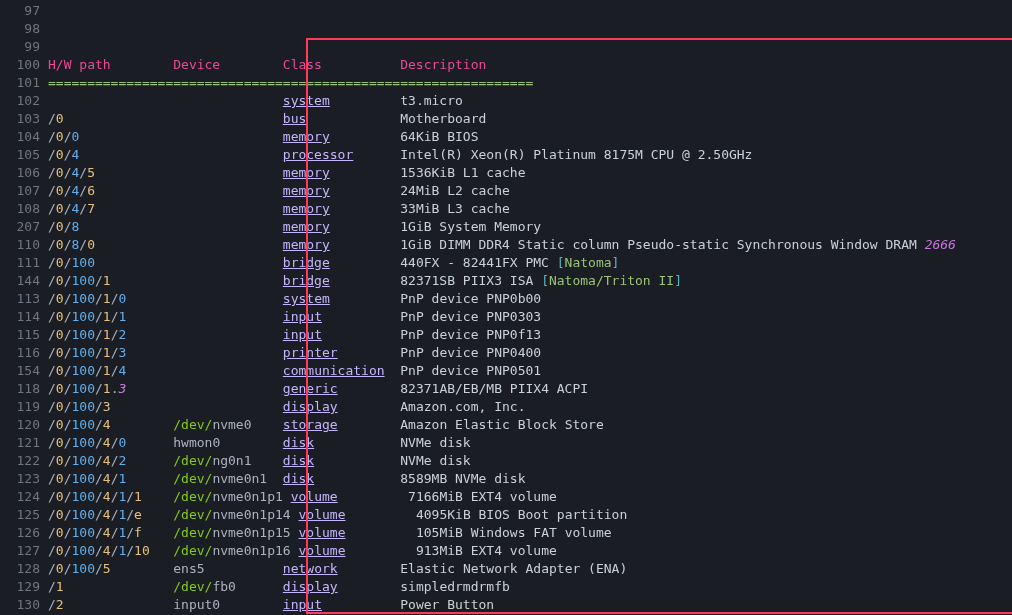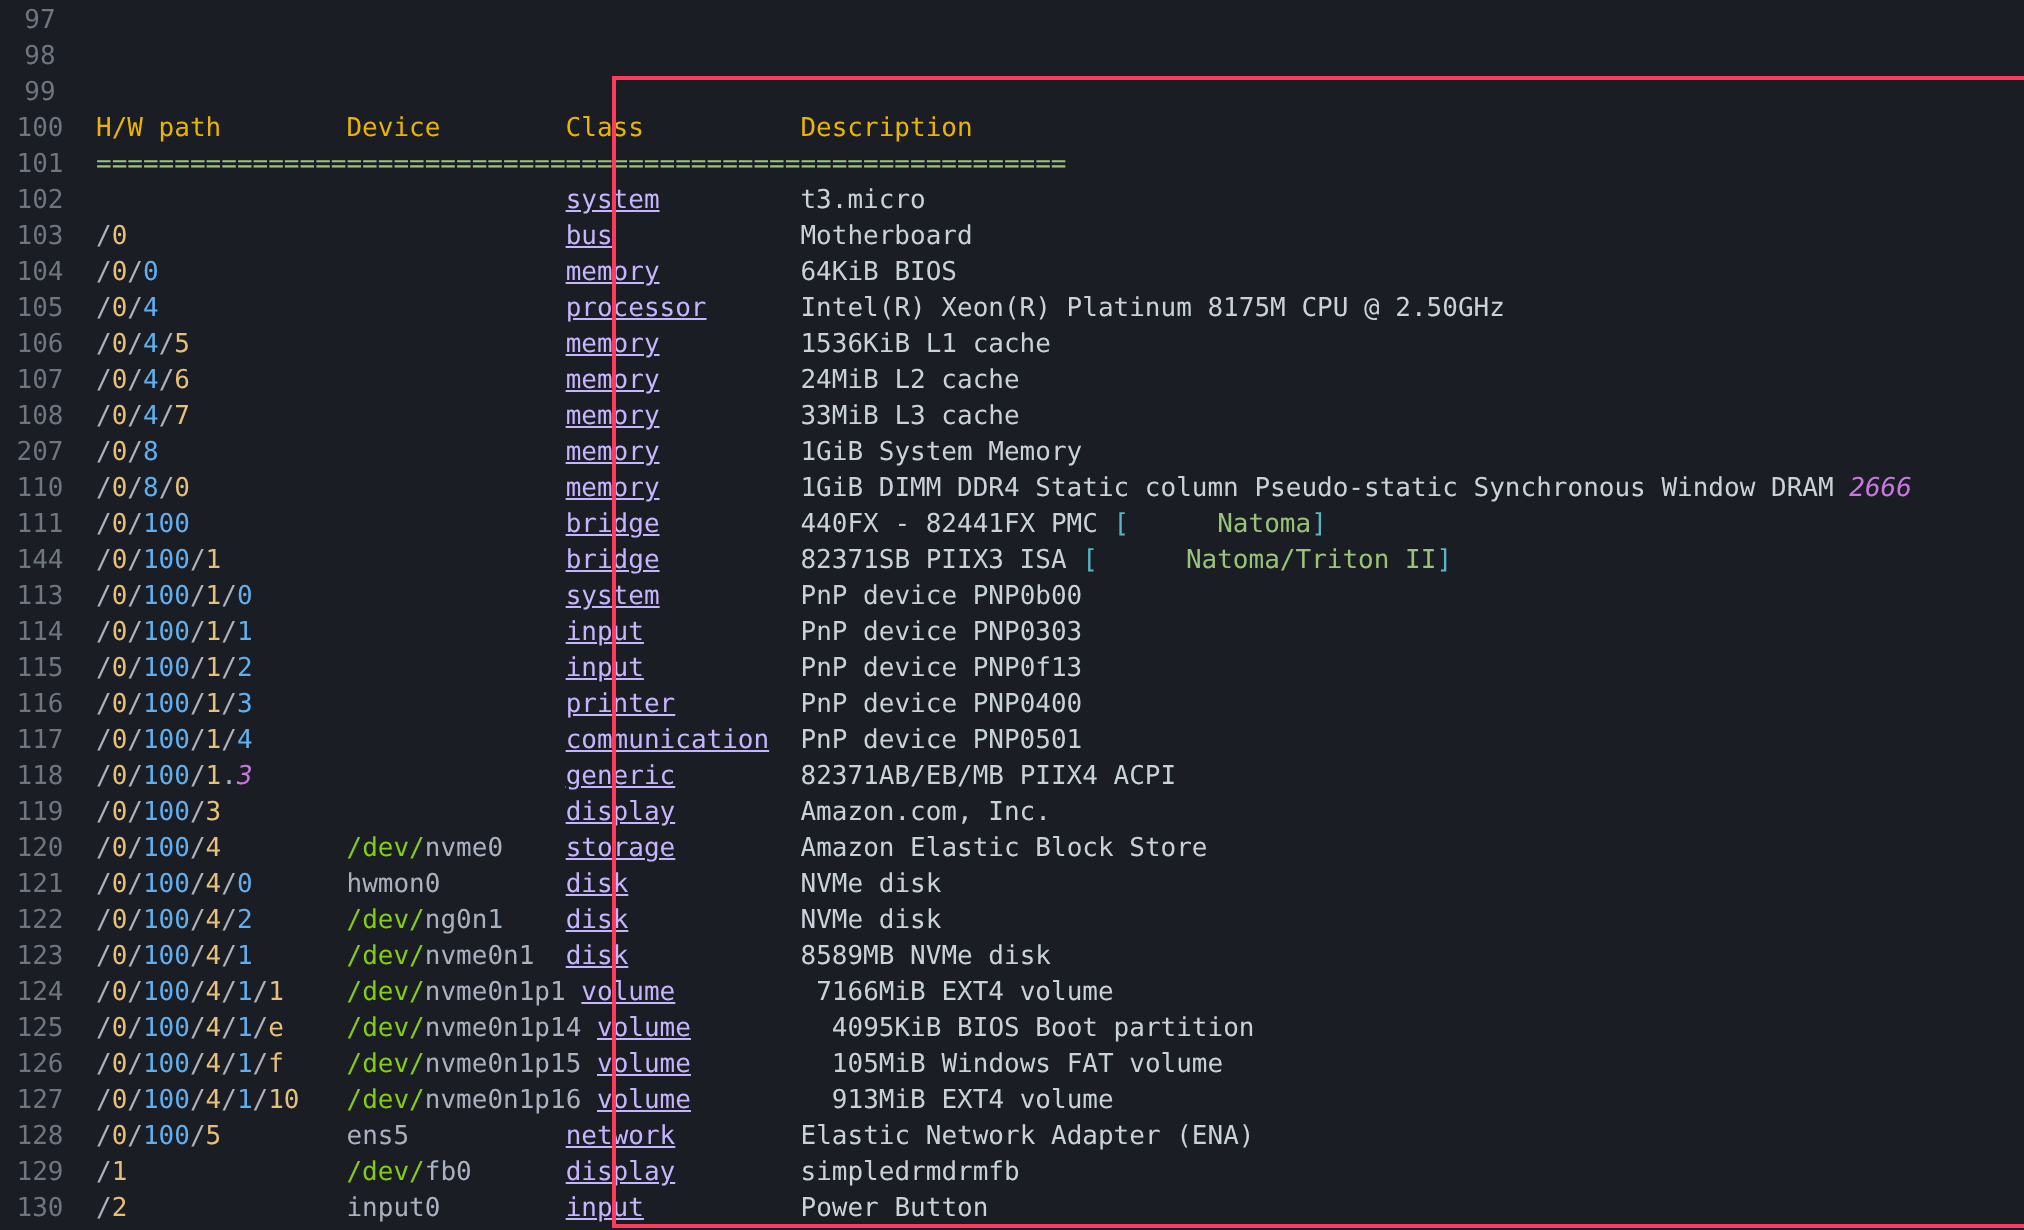--- a/index.html
+++ b/index.html
@@ -22,40 +22,39 @@
     width: 40px;
     text-align: right;
     color: #6e7681;
     padding-right: 8px;
     padding-top: 2px;
     user-select: none;
     flex-shrink: 0;
   }
   .gutter div {
     height: 18px;
-    text-align: center;
   }
   .code {
     padding-top: 2px;
     white-space: pre;
     position: relative;
   }
   .code .line {
     height: 18px;
   }
   .c-path1 { color: #e5c07b; }       
   .c-num   { color: #61afef; }       
   .c-dev   { color: #84cc16; }       
   .c-devn  { color: #abb2bf; }       
   .c-class { color: #c4b5fd; text-decoration: underline; }       
   .c-desc  { color: #c9d1d9; }
-  .c-head  { color: #eab308; }
+  .c-head  { color: #ec4899; }
   .c-rule  { color: #98c379; }       
   .c-brack { color: #56b6c2; }
-  .c-brackc{ color: #98c379; margin-left: 44px; }
+  .c-brackc{ color: #98c379; }
   .c-num2  { color: #c678dd; font-style: italic; }       
   .red-box {
     position: absolute;
     border: 2px solid #ff3b5b;
     left: 258px;
     top: 38px;
     width: 712px;
     height: 572px;
     pointer-events: none;
   }
@@ -78,21 +77,21 @@
       <div>107</div>
       <div>108</div>
       <div>207</div>
       <div>110</div>
       <div>111</div>
       <div>144</div>
       <div>113</div>
       <div>114</div>
       <div>115</div>
       <div>116</div>
-      <div>117</div>
+      <div>154</div>
       <div>118</div>
       <div>119</div>
       <div>120</div>
       <div>121</div>
       <div>122</div>
       <div>123</div>
       <div>124</div>
       <div>125</div>
       <div>126</div>
       <div>127</div>

